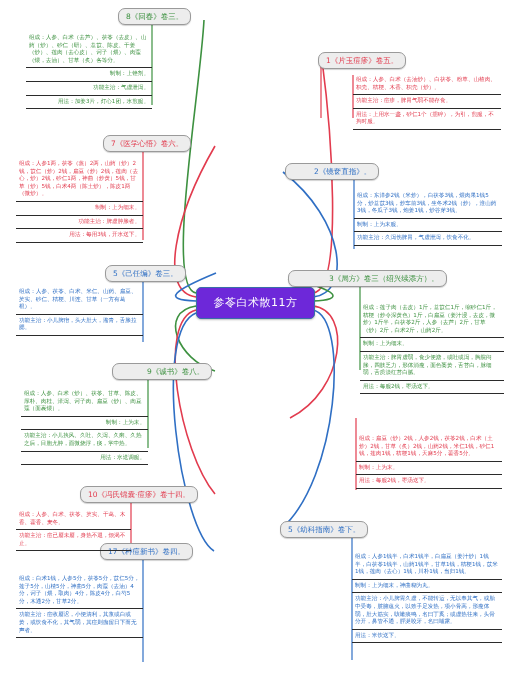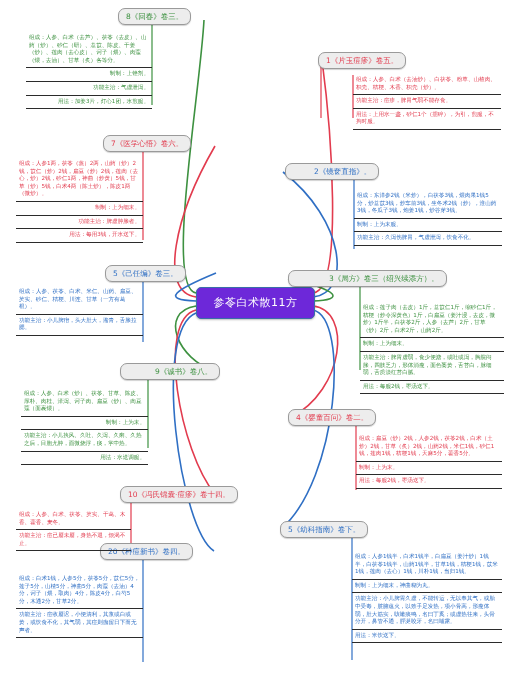--- a/index.html
+++ b/index.html
@@ -76,29 +76,28 @@
     <line x1="148" y1="371" x2="148" y2="448" stroke="#3d9140" stroke-width="1.2"></line>
     <line x1="131" y1="494" x2="131" y2="560" stroke="#e23b4e" stroke-width="1.2"></line>
     <line x1="143" y1="551" x2="143" y2="662" stroke="#2f6fc4" stroke-width="1.2"></line>
   </svg>
 
   <div class="center">参苓白术散11方</div>
 
   <div class="node red" style="left:318px;top:52px;">1《片玉痘疹》卷五。</div>
   <div class="node blue" style="left:285px;top:163px;padding-left:28px;">2《镜奁直指》。</div>
   <div class="node green" style="left:288px;top:270px;padding-left:40px;">3《局方》卷三（绍兴续添方）。</div>
-  <div class="node red" style="left:288px;top:409px;">4《婴童百问》卷二。</div>
   <div class="node blue" style="left:280px;top:521px;">5《幼科指南》卷下。</div>
 
   <div class="node green" style="left:118px;top:8px;">8《回春》卷三。</div>
   <div class="node red" style="left:103px;top:135px;">7《医学心悟》卷六。</div>
   <div class="node blue" style="left:105px;top:265px;">5《己任编》卷三。</div>
-  <div class="node green" style="left:120px;top:363px;padding-left:34px;">9《诚书》卷八。</div>
-  <div class="node red" style="left:80px;top:486px;margin-left:40px;">10《冯氏锦囊·痘疹》卷十四。</div>
-  <div class="node blue" style="left:100px;top:543px;">20《种痘新书》卷四。</div>
+  <div class="node green" style="left:112px;top:363px;padding-left:34px;">9《诚书》卷八。</div>
+  <div class="node red" style="left:80px;top:486px;">10《冯氏锦囊·痘疹》卷十四。</div>
+  <div class="node blue" style="left:100px;top:543px;">17《种痘新书》卷四。</div>
 
   <div class="details red" style="left:353px;top:74px;width:148px;">
     <div class="drow">组成：人参、白术（去油炒）、白茯苓、粉草、山楂肉、枳壳、桔梗、木香、枳壳（炒）。</div>
     <div class="drow">功能主治：痘疹，脾胃气弱不能存食。</div>
     <div class="drow">用法：上用水一盏，砂仁1个（擂碎），为引，煎服，不拘时服。</div>
   </div>
 
   <div class="details blue" style="left:354px;top:190px;width:148px;">
     <div class="drow">组成：东洋参2钱（米炒），白茯苓3钱，煨肉果1钱5分，炒薏苡3钱，炒车前3钱，生冬术2钱（炒），淮山药3钱，冬瓜子3钱，炮姜1钱，炒谷芽3钱。</div>
     <div class="drow">制制：上为末服。</div>

